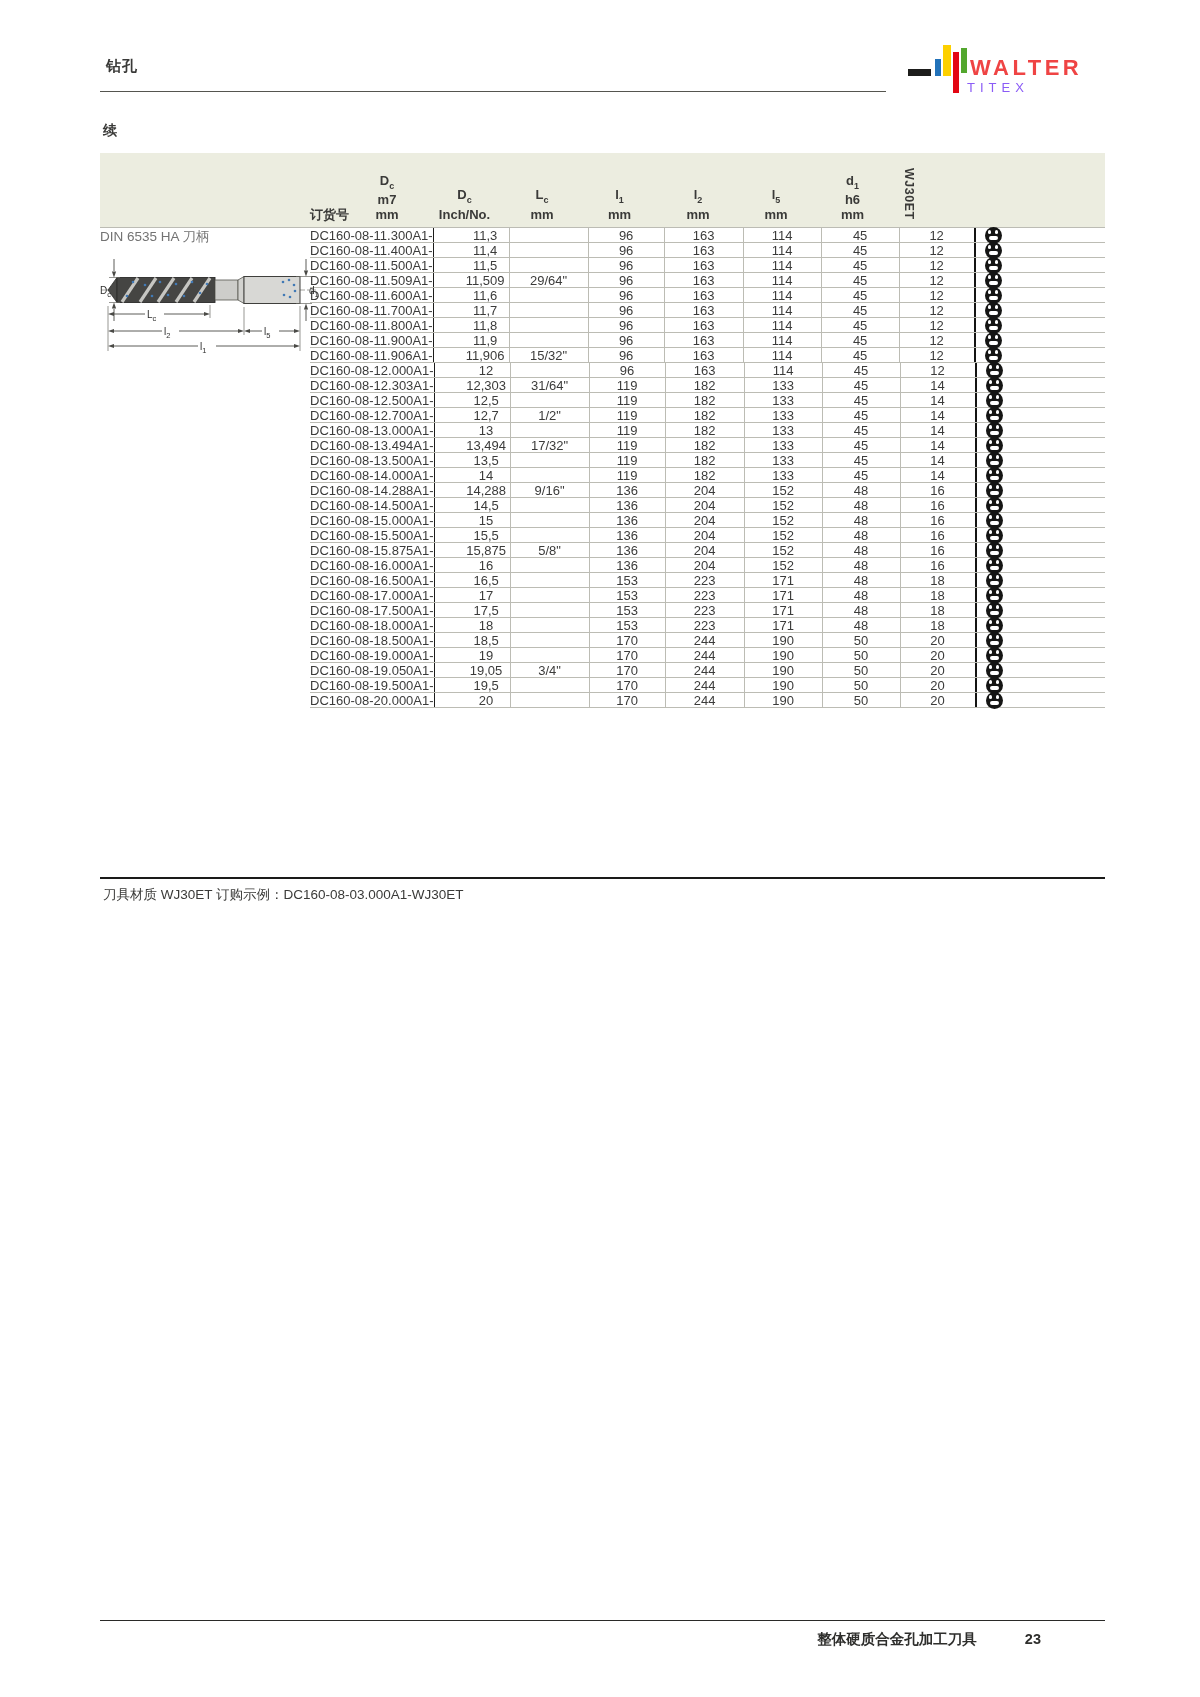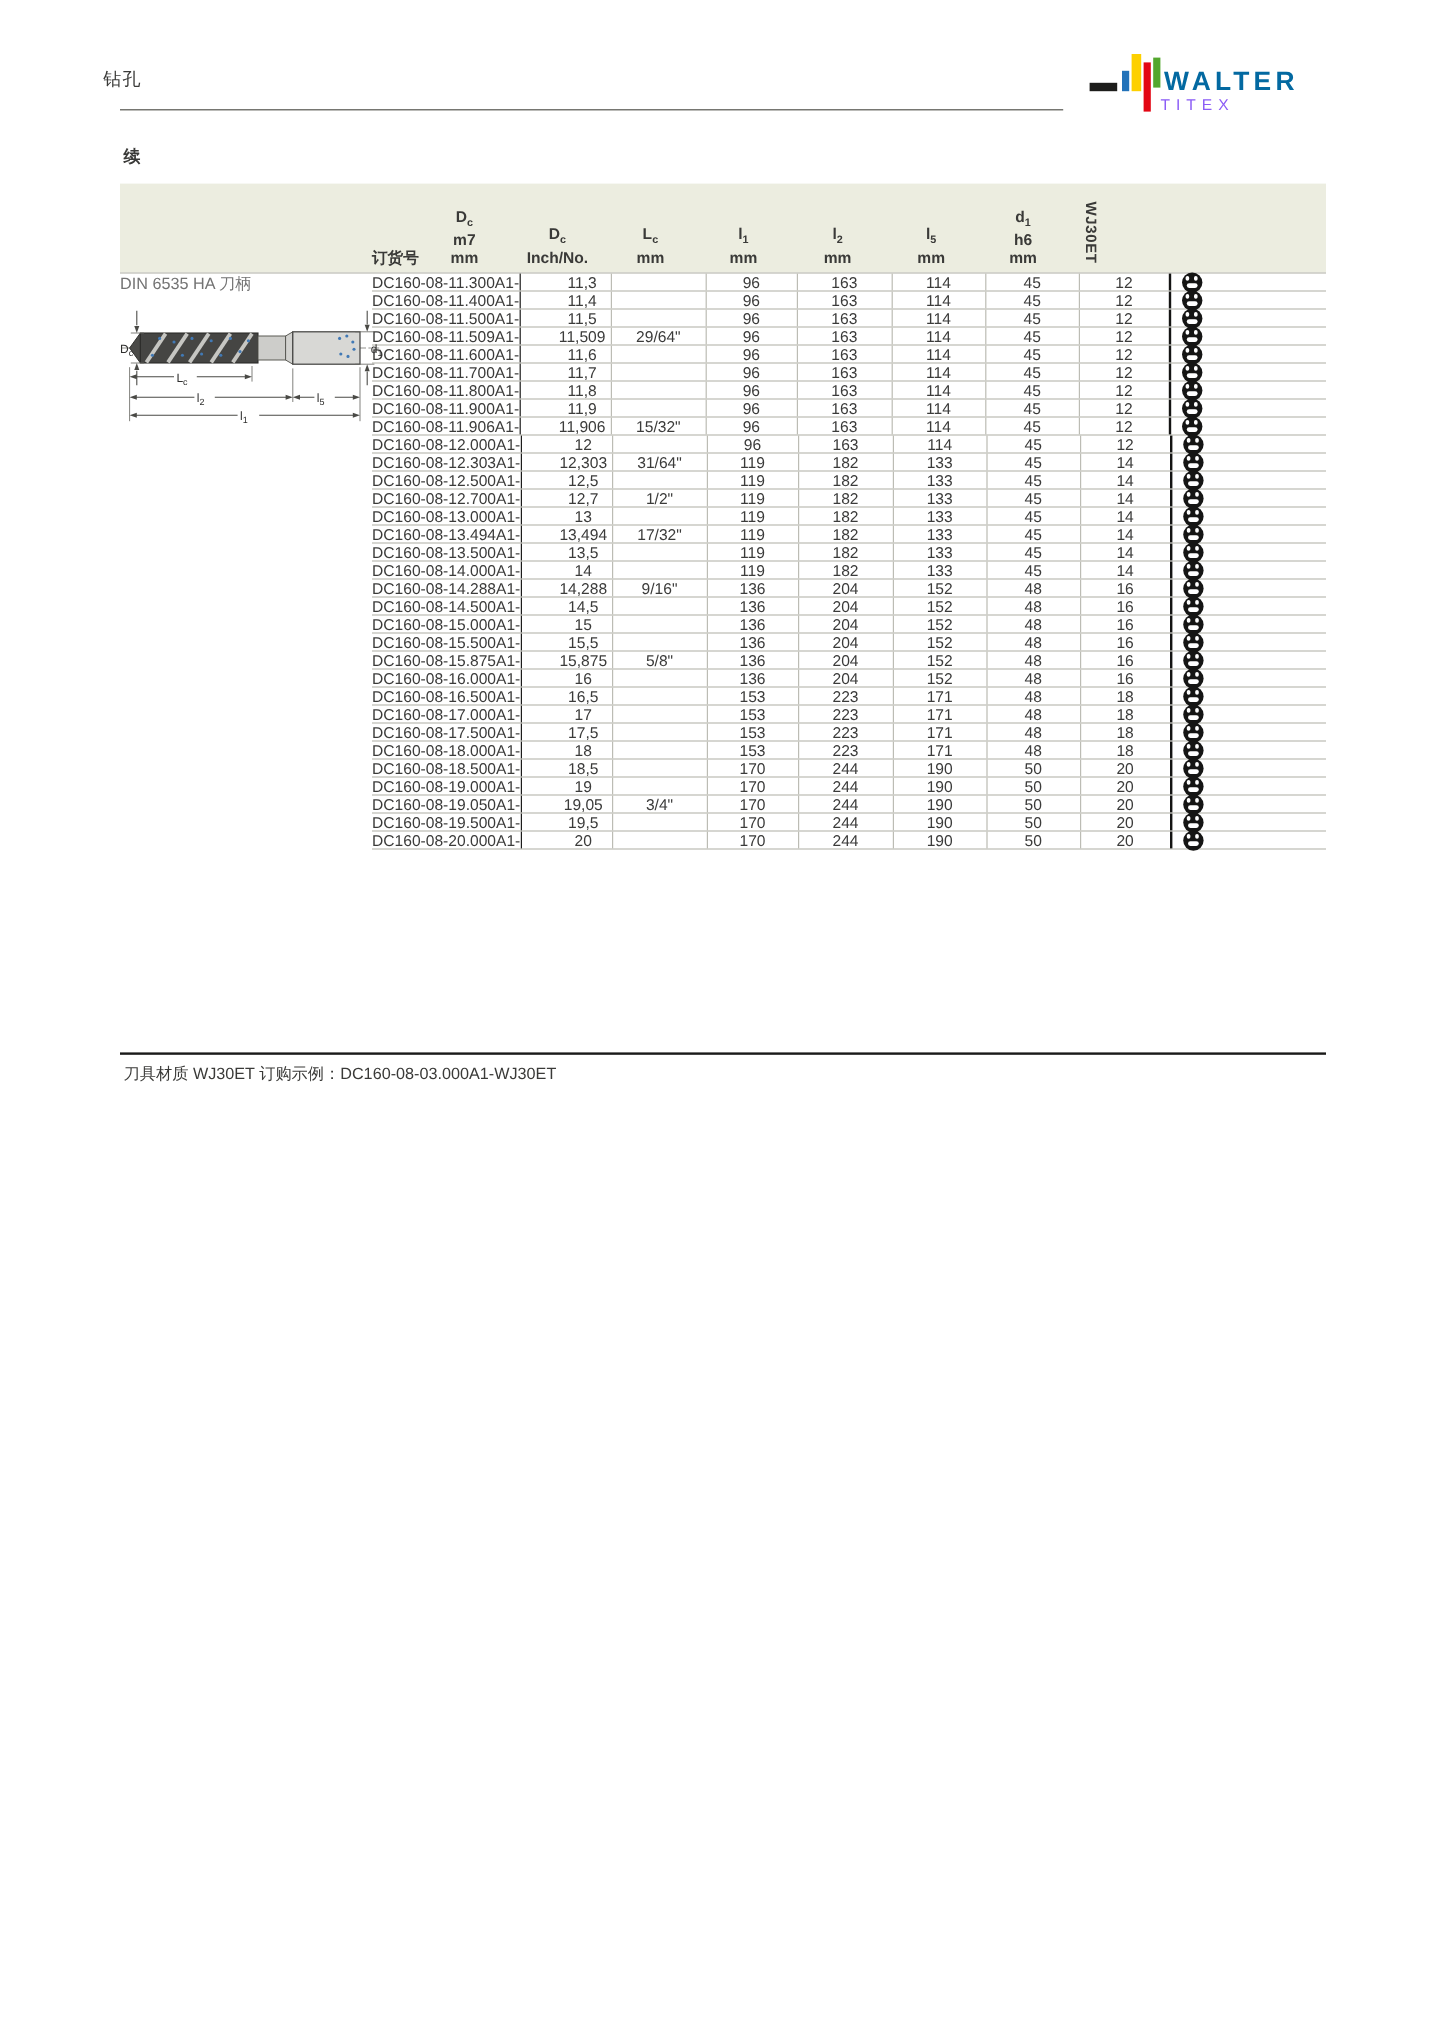--- a/index.html
+++ b/index.html
@@ -1,29 +1,29 @@
 <!DOCTYPE html>
 <html><head>
 <meta charset="utf-8">
 <style>
   html,body{margin:0;padding:0;background:#ffffff;}
   .page{position:relative;width:1200px;height:1697px;background:#ffffff;overflow:hidden;
         font-family:"Liberation Sans","DejaVu Sans",sans-serif;color:#3a3a38;}
 
   
-  .section-title{position:absolute;left:86px;top:57px;font-size:15px;font-weight:400;letter-spacing:1px;}
+  .section-title{position:absolute;left:106px;top:57px;font-size:15px;font-weight:700;letter-spacing:1px;}
   .header-rule{position:absolute;left:100px;top:91px;width:786px;height:1px;background:#55554f;}
   .logo{position:absolute;left:908px;top:40px;width:215px;height:60px;}
   .bar{position:absolute;}
   .bar-dash{left:0;top:29px;width:23px;height:7px;background:#1d1d1b;}
   .bar-blue{left:27px;top:19px;width:6px;height:17px;background:#2272b9;}
   .bar-yellow{left:35px;top:5px;width:8px;height:31px;background:#fdd000;}
   .bar-red{left:45px;top:12px;width:6px;height:41px;background:#e30613;}
   .bar-green{left:53px;top:8px;width:6px;height:25px;background:#53a72e;}
-  .logo-walter{position:absolute;left:62px;top:15px;font-size:22px;font-weight:700;letter-spacing:3.5px;color:#0369a1;}
+  .logo-walter{position:absolute;left:62px;top:15px;font-size:22px;font-weight:700;letter-spacing:3.5px;color:#ef4444;}
   .logo-titex{position:absolute;left:59px;top:40px;font-size:13px;font-weight:400;letter-spacing:5px;color:#8b5cf6;}
   .continued{position:absolute;left:103px;top:122px;font-size:14px;font-weight:600;}
 
   
   .table-block{position:absolute;left:100px;top:153px;width:1005px;}
   .thead{height:74px;background:#ecede0;display:flex;align-items:stretch;}
   .hcell{display:flex;flex-direction:column;align-items:center;justify-content:flex-end;
          padding-bottom:5px;font-weight:700;font-size:13px;line-height:14.5px;box-sizing:border-box;}
   .hcell sub{font-size:9px;}
   .w-blank{width:210px;}
@@ -748,14 +748,20 @@
       <polygon points="200,80 194,77.9 194,82.1" fill="#4a4a46"></polygon>
 
       <polygon points="8,95 14,92.9 14,97.1" fill="#4a4a46"></polygon>
       <line x1="13" y1="95" x2="98" y2="95" stroke="#4a4a46" stroke-width="0.9"></line>
       <text x="100" y="99"><tspan>l</tspan><tspan class="svgsub" dy="2.5">1</tspan></text>
       <line x1="116" y1="95" x2="195" y2="95" stroke="#4a4a46" stroke-width="0.9"></line>
       <polygon points="200,95 194,92.9 194,97.1" fill="#4a4a46"></polygon>
     </svg>
   </div>
 
+  <footer class="page-footer">
+    <div class="footer-inner">
+      <span>整体硬质合金孔加工刀具</span>
+      <span>23</span>
+    </div>
+  </footer>
 
 </div>
 
 </body></html>

